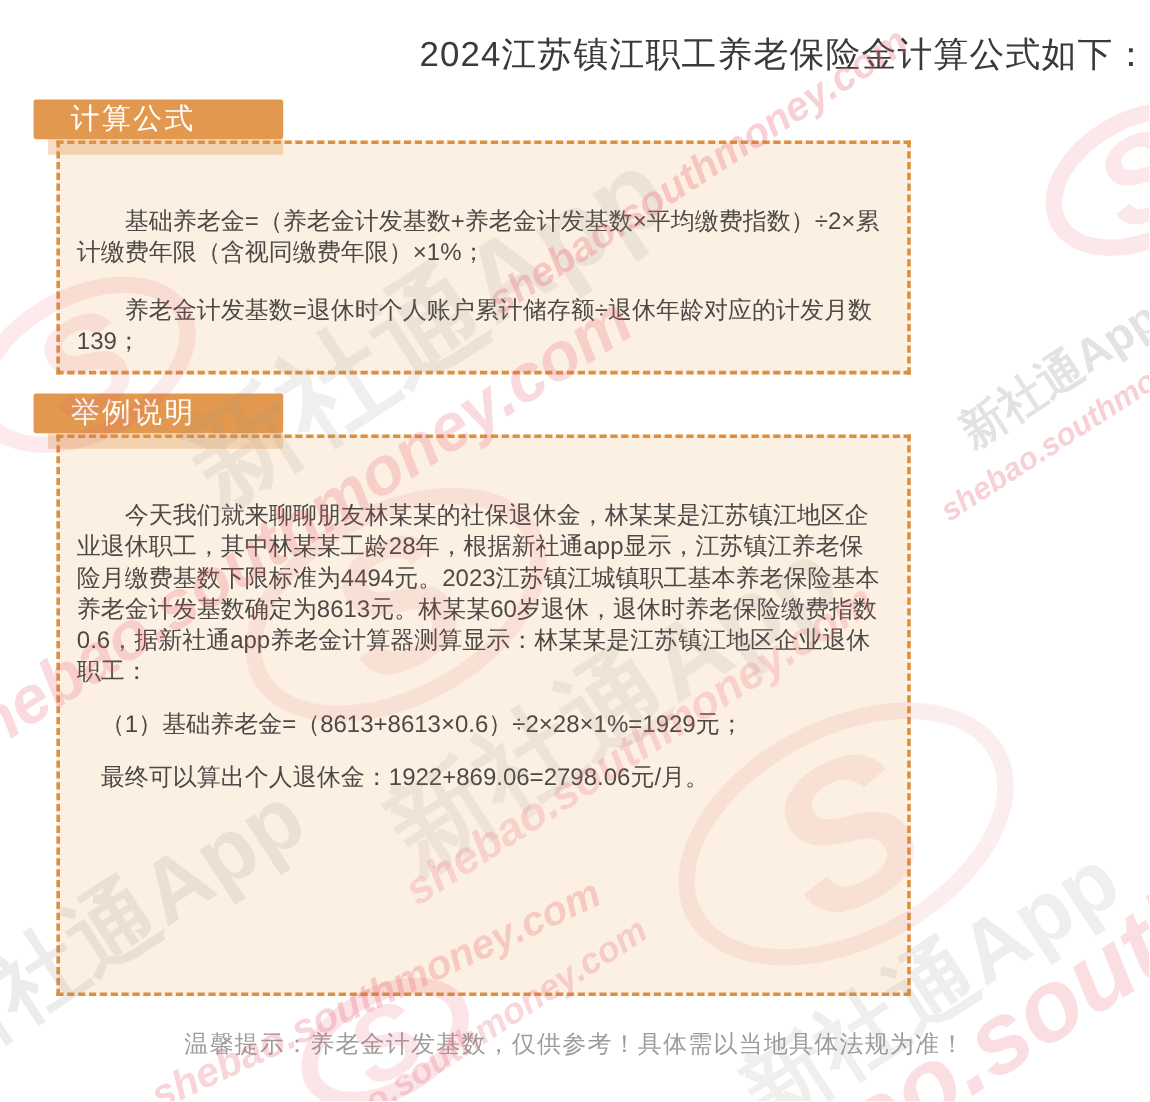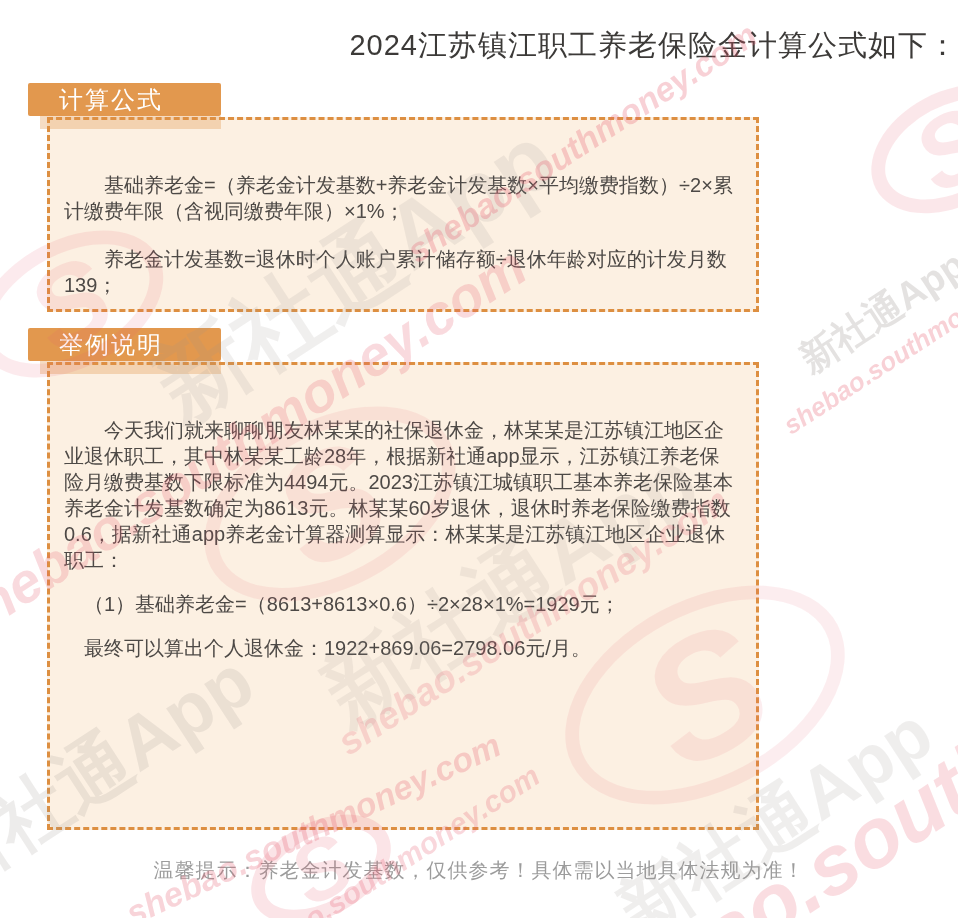--- a/index.html
+++ b/index.html
@@ -21,21 +21,21 @@
   }
   .canvas{
     position:relative;width:958px;height:918px;background:#ffffff;overflow:hidden;
   }
   .title{
     position:absolute;top:26px;left:0;width:100%;
     text-align:right;font-size:29px;font-weight:500;
     color:var(--title-text);letter-spacing:1px;
   }
   .tab{
-    position:absolute;left:28px;width:193px;height:33px;
+    position:absolute;left:28px;width:208px;height:33px;
     background:var(--accent-orange);color:#ffffff;
     font-size:24px;line-height:33px;padding-left:31px;
     letter-spacing:2px;border-radius:2px;z-index:3;
   }
   .tab::after{
     content:"";position:absolute;left:12px;right:0;top:100%;height:13px;
     background:rgba(223,146,70,0.32);
   }
   .tab-1{top:83px;}
   .tab-2{top:328px;}

